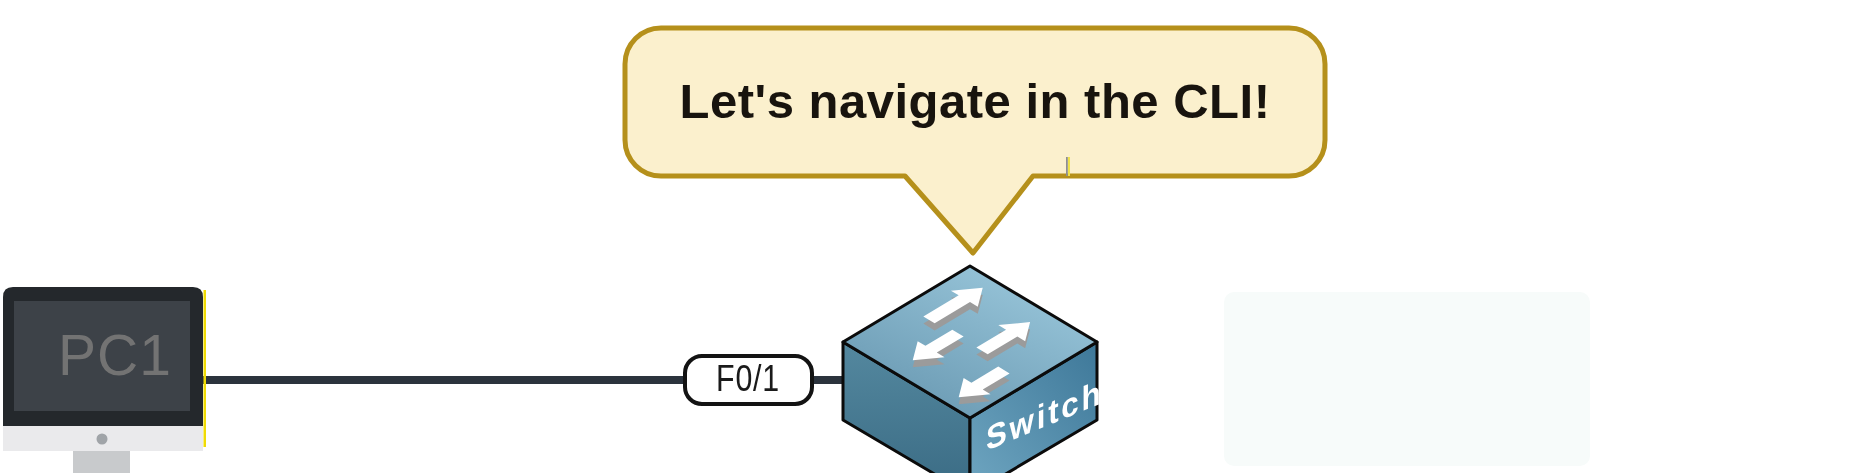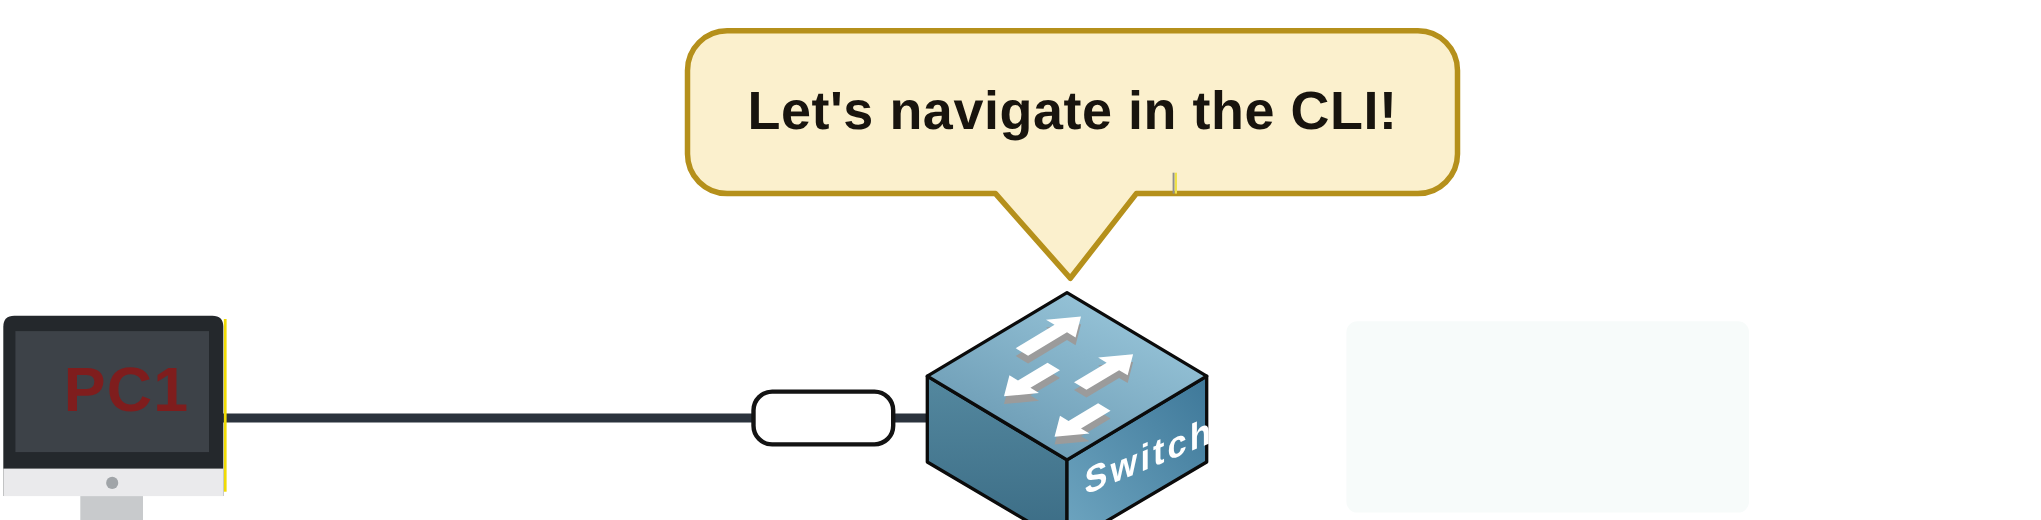--- a/index.html
+++ b/index.html
@@ -12,21 +12,21 @@
     margin-top:24px;
   }
   .scene-svg{position:absolute;left:0;top:0;width:1855px;height:473px;}
   .overlay{position:absolute;display:flex;align-items:center;justify-content:center;white-space:nowrap;}
   .bubble-text{
     left:625px;top:4px;width:700px;height:146px;
     font-size:49px;font-weight:700;color:#18140e;letter-spacing:0.5px;
   }
   .pc-label{
     left:14px;top:277px;width:202px;height:108px;
-    font-size:57px;font-weight:700;color:#7f1d1d;letter-spacing:1px;
+    font-size:57px;font-weight:400;color:#737373;letter-spacing:1px;
   }
   .iface-label{
     left:685px;top:331px;width:127px;height:47px;
     font-size:37px;font-weight:400;color:#1a1a1a;
   }
   .iface-label span{display:inline-block;transform:scaleX(0.82);letter-spacing:1px;}
   .switch-label{
     left:986px;top:396px;
     transform:matrix(0.92,-0.38,0,1,0,0);
     transform-origin:0 0;
@@ -101,16 +101,19 @@
             <use href="#sw-a4"></use>
         </g>
       </g>
     </g>
   </svg>
 
   <div class="overlay bubble-text">Let's navigate in the CLI!</div>
 
   <div class="overlay pc-label">PC1</div>
 
+  <div class="overlay iface-label">
+    <span>F0/1</span>
+  </div>
 
   <div class="overlay switch-label">Switch</div>
 
 </div>
 
 </body></html>

